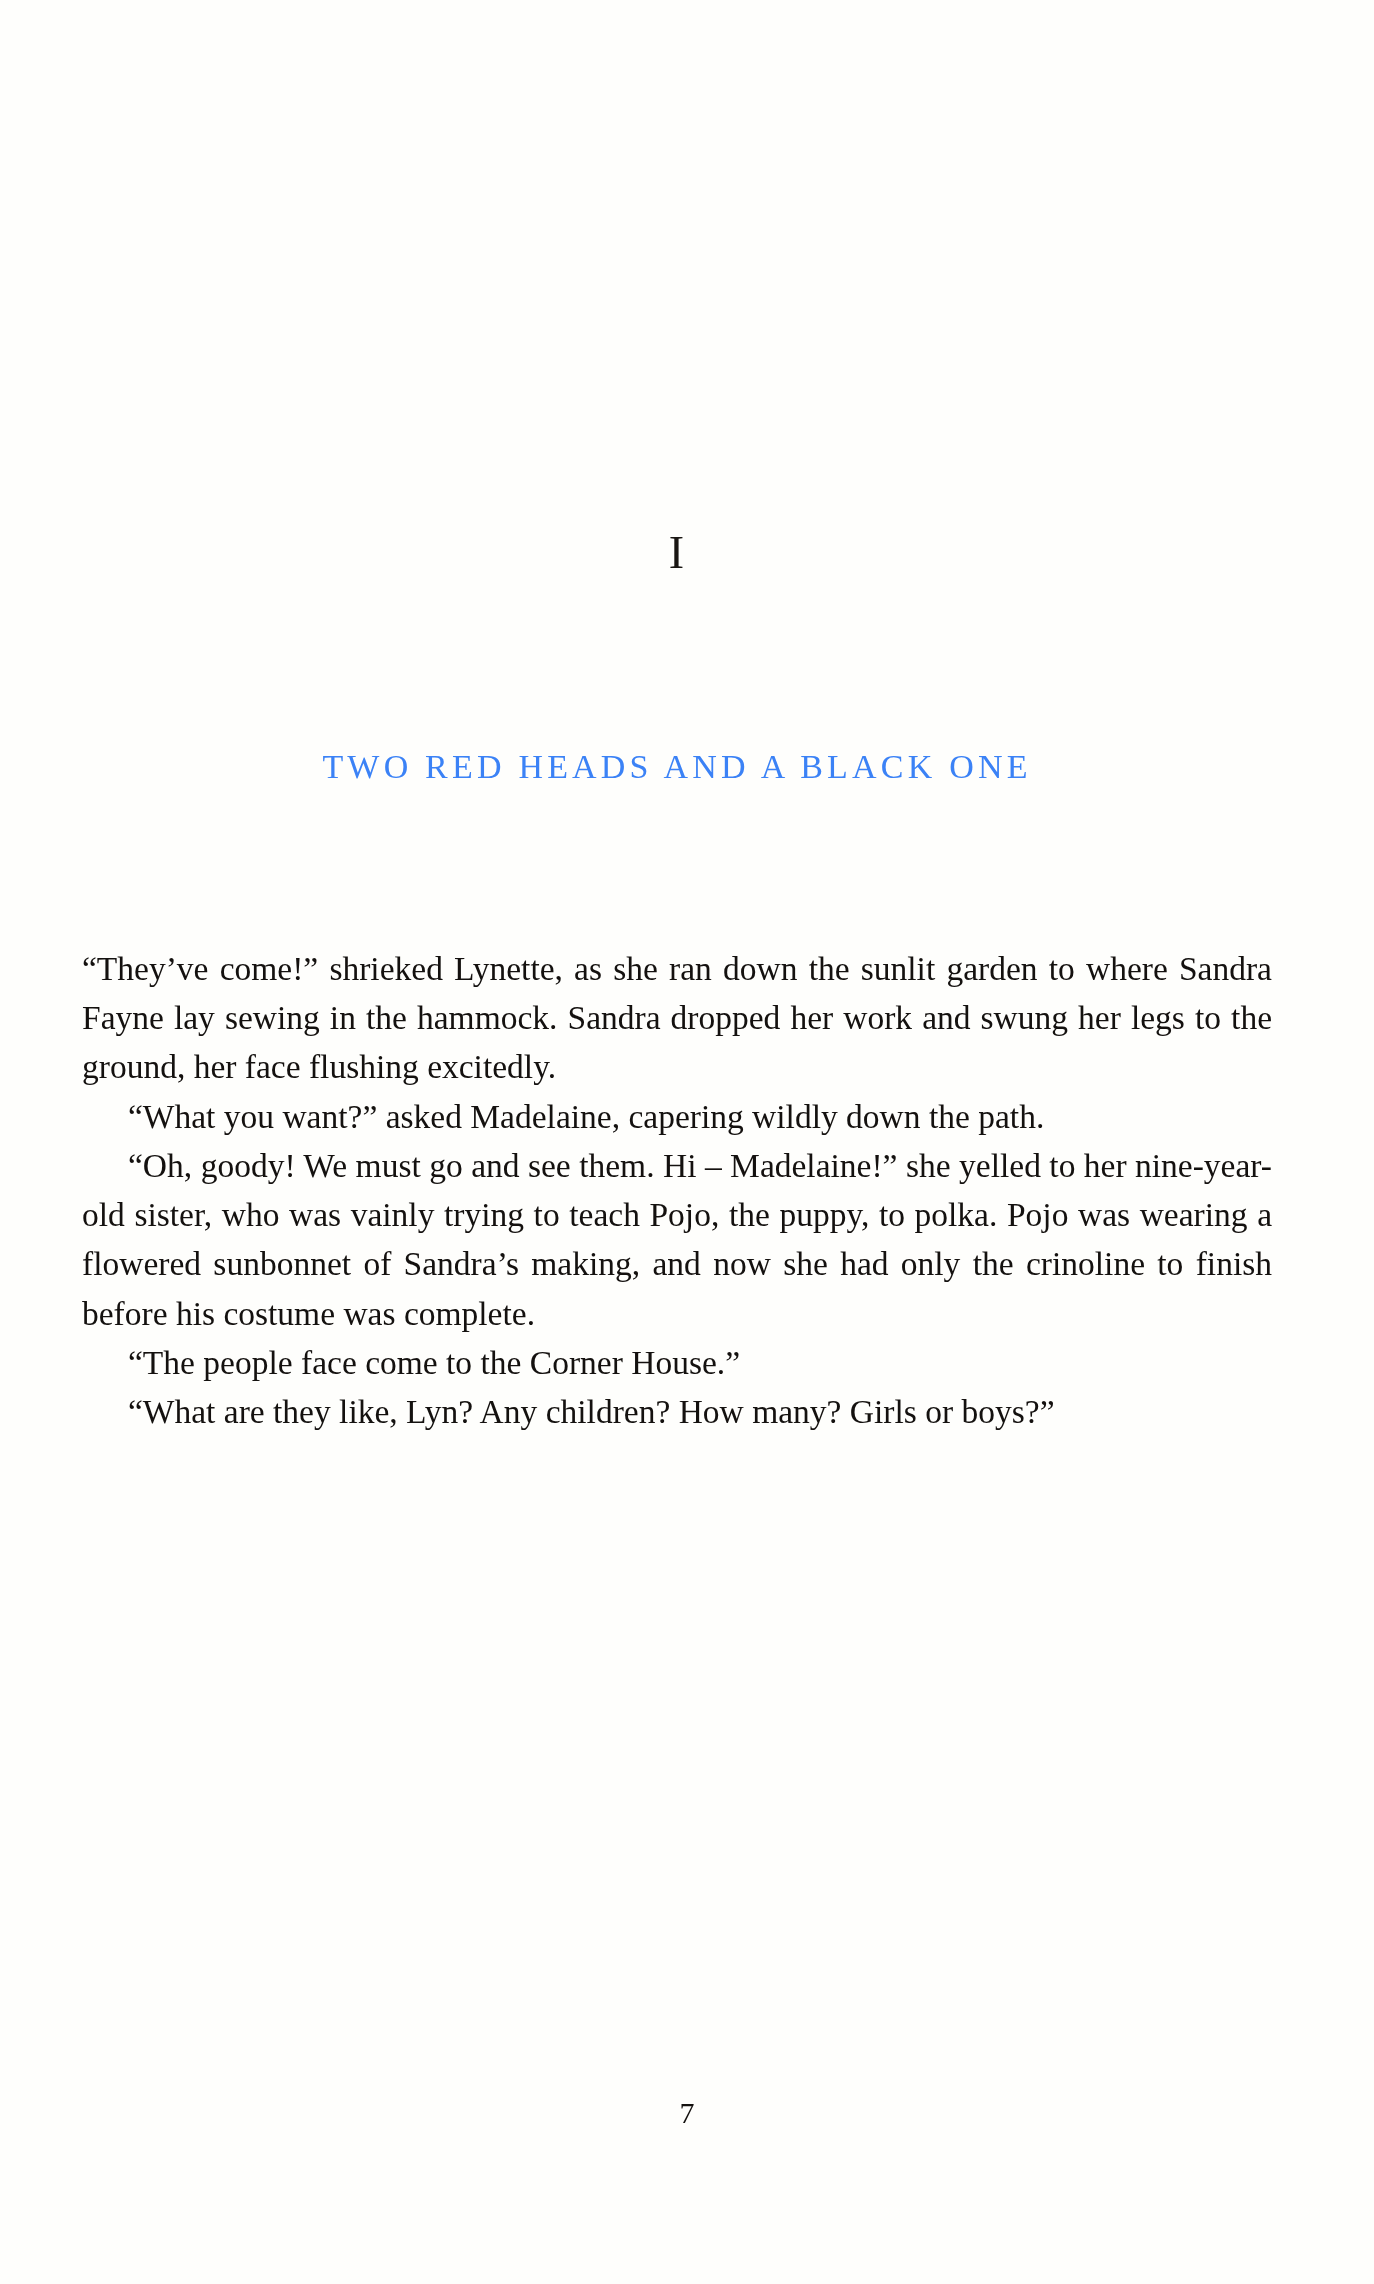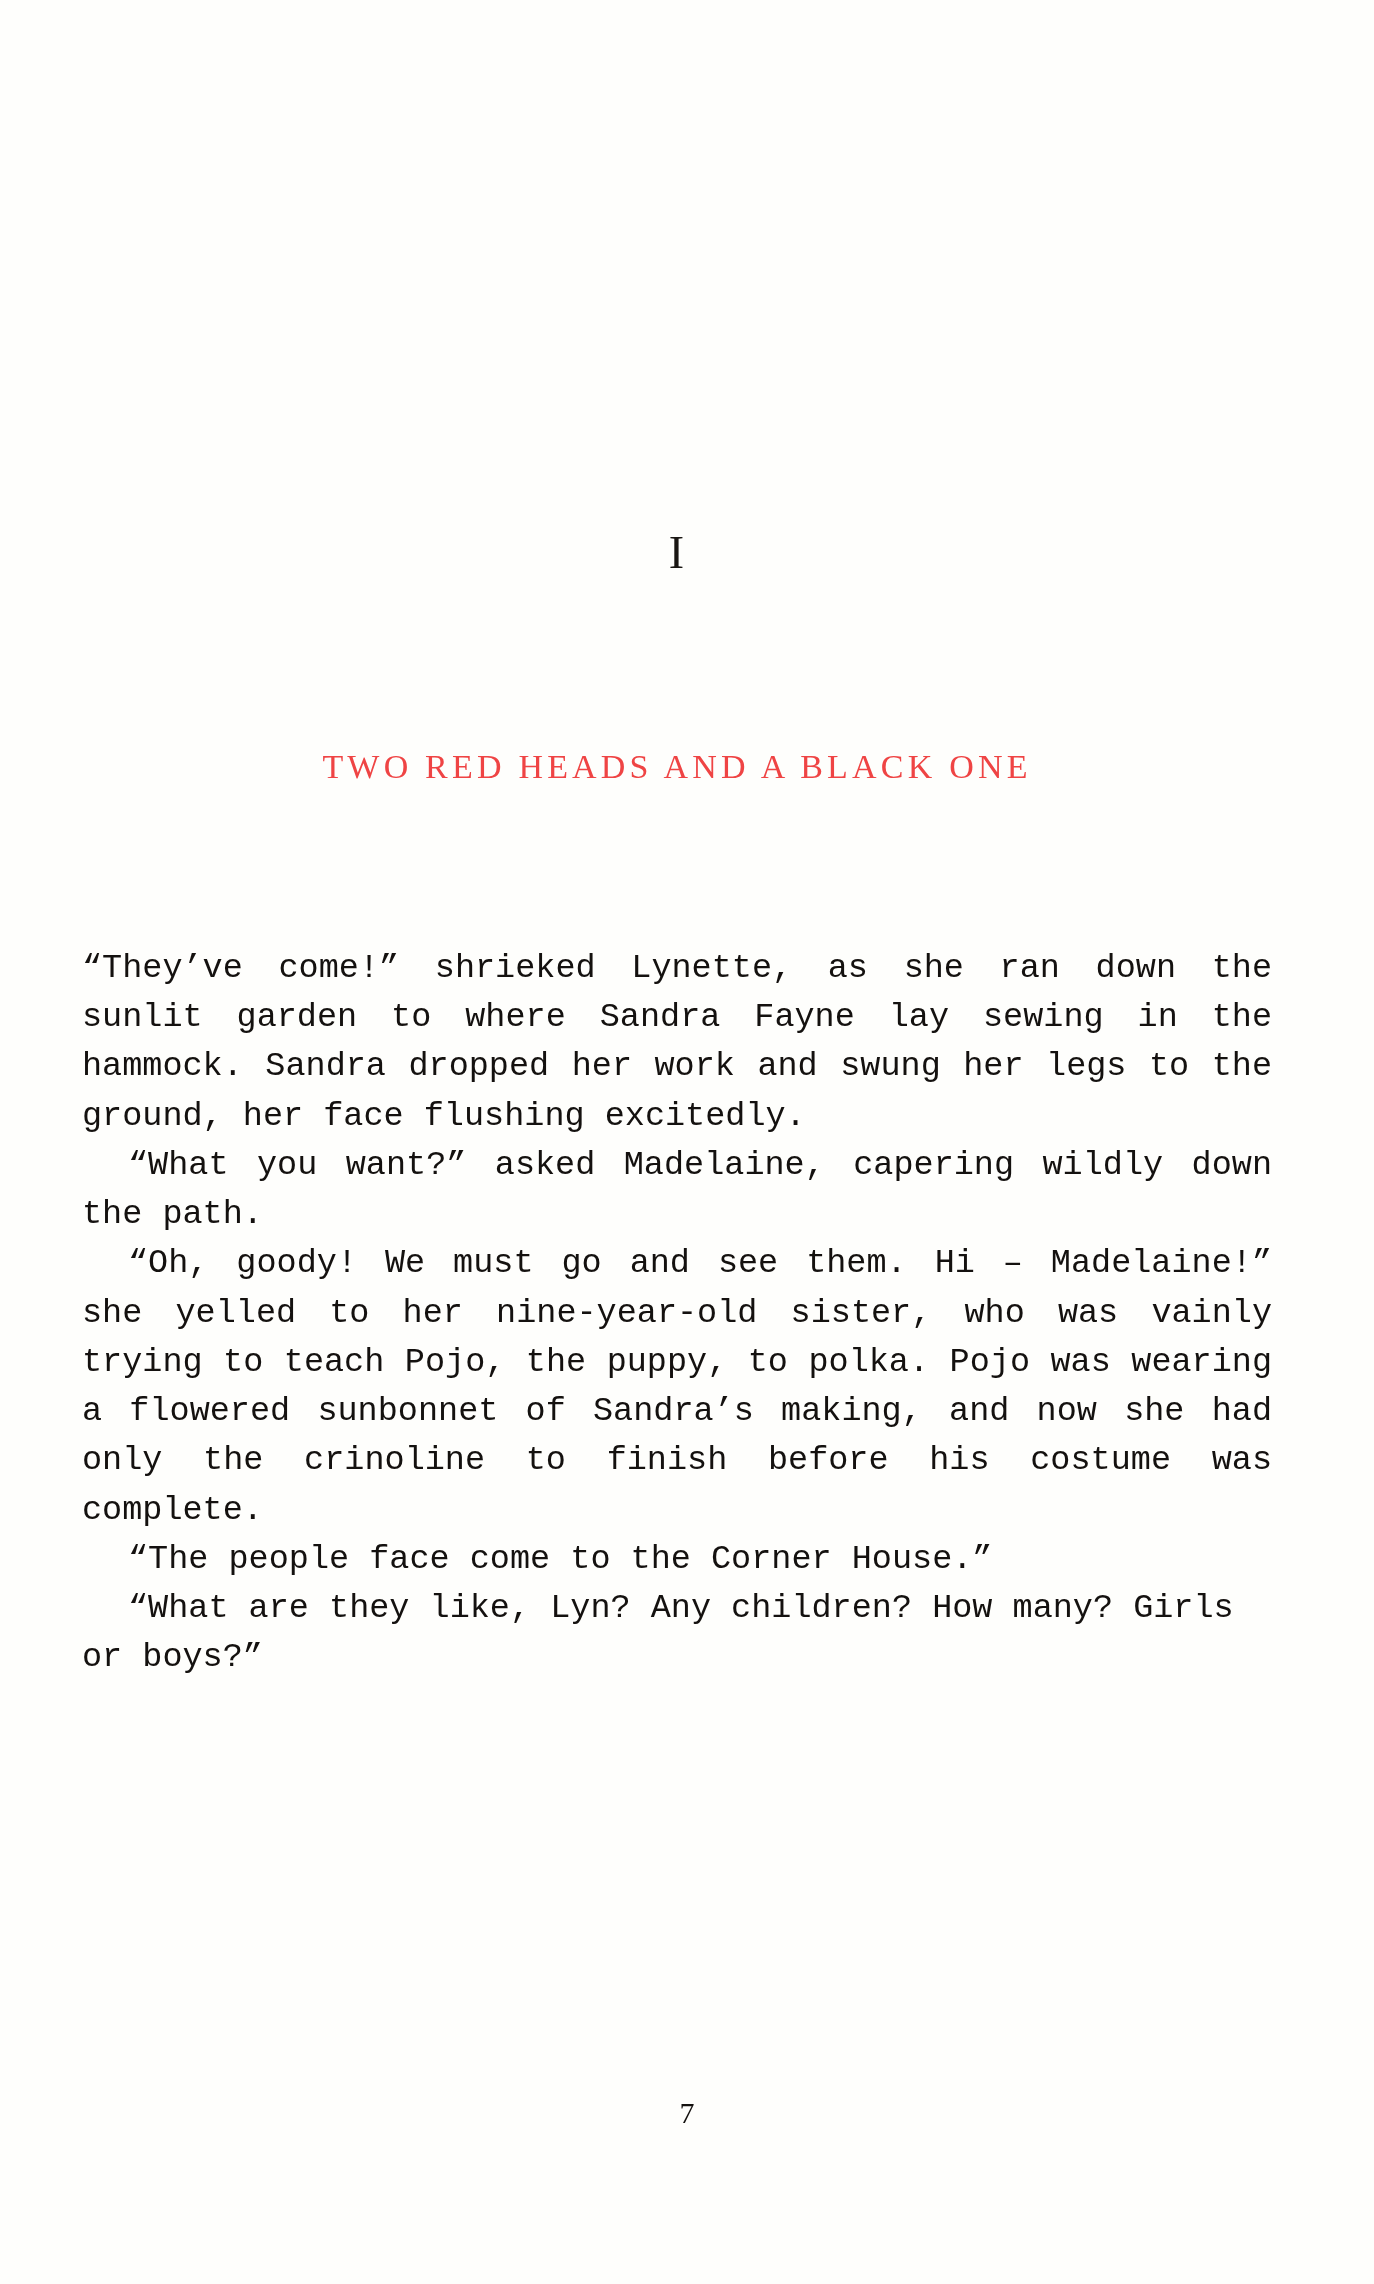--- a/index.html
+++ b/index.html
@@ -33,34 +33,33 @@
     letter-spacing: 1px;
     color: #1a1713;
     margin-top: 530px;
     line-height: 1;
     font-family: "Liberation Serif", serif;
   }
   .chapter-title {
     text-align: center;
     font-size: 34px;
     letter-spacing: 4.2px;
-    color: #ef4444;
+    color: #3b82f6;
     margin-top: 172px;
     font-family: "Liberation Serif", serif;
     white-space: nowrap;
   }
   .body-text {
     margin-top: 158px;
     font-size: 33.5px;
     line-height: 1.47;
     text-align: justify;
     color: #14110f;
     -webkit-hyphens: none;
     hyphens: none;
-    font-family: Liberation Mono, monospace;
   }
   .body-text p {
     margin: 0;
     text-align: justify;
     text-justify: inter-word;
   }
   .body-text p.first {
     text-indent: 0;
   }
   .body-text p.indent {

